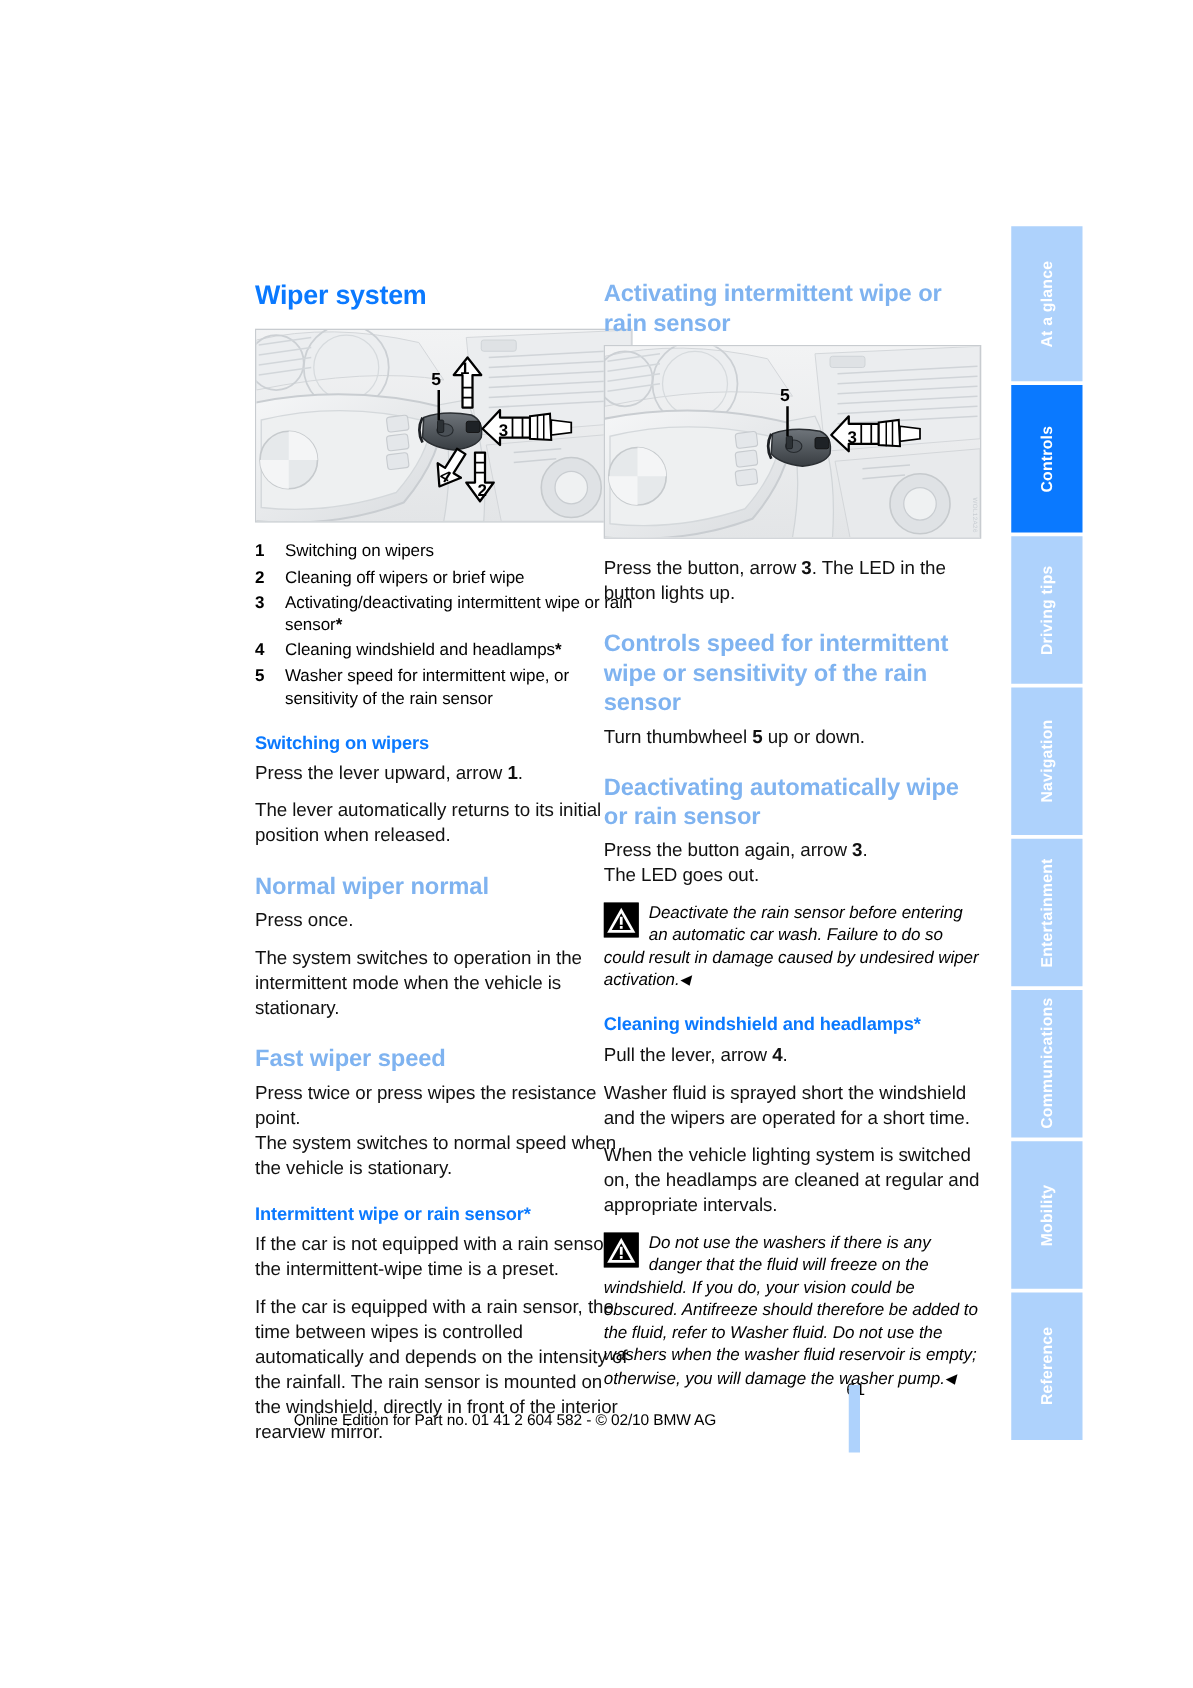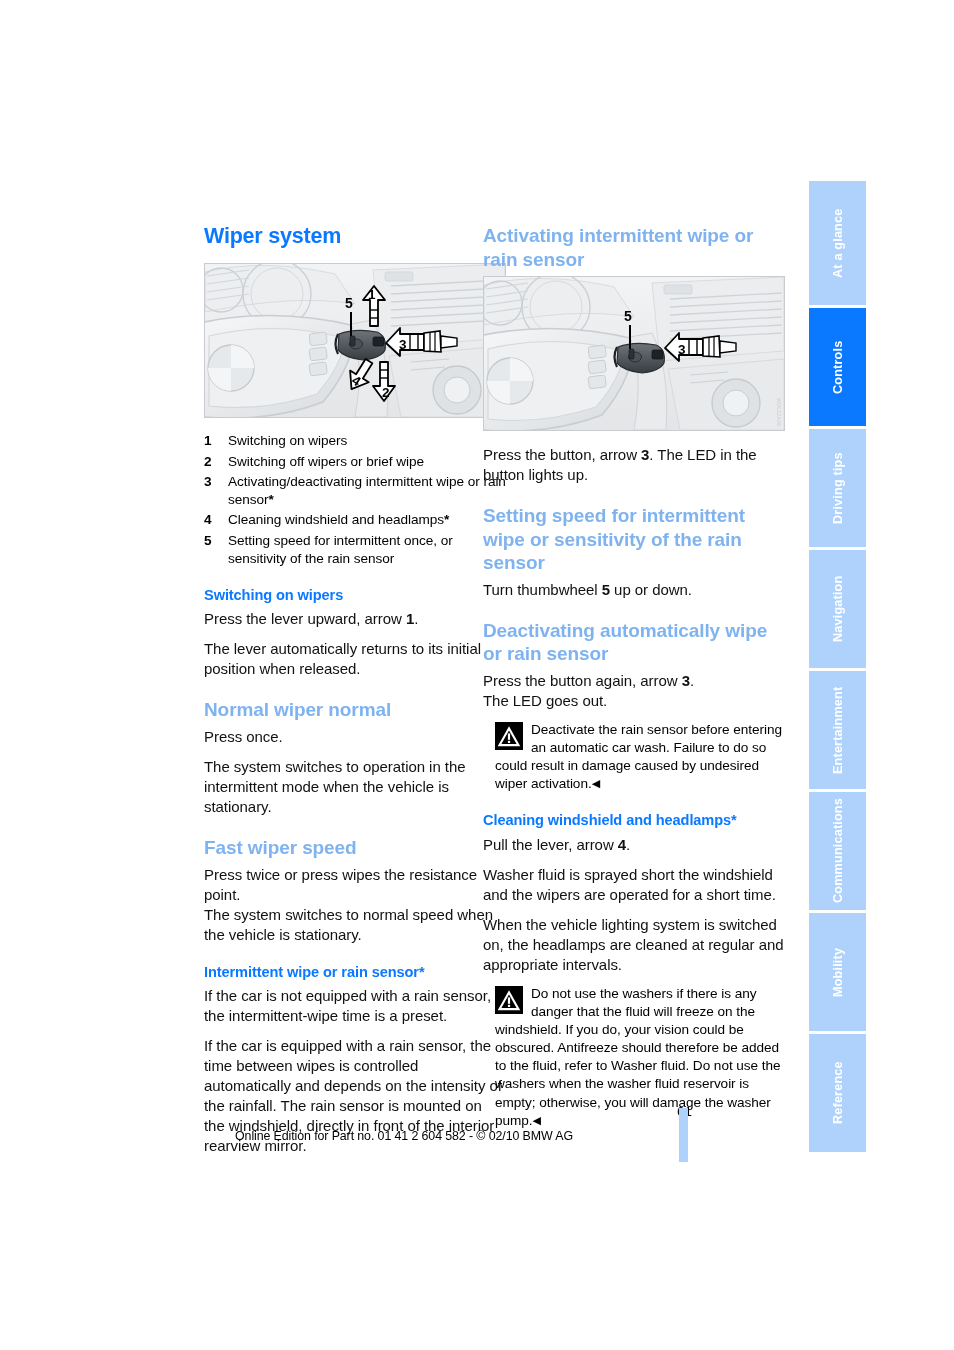--- a/index.html
+++ b/index.html
@@ -116,22 +116,23 @@
     color: #c9ced3;
     writing-mode: vertical-rl;
     letter-spacing: 0.3px;
     font-family: "Liberation Sans", sans-serif;
   }
 
   
   .warn {
     font-size: 13.6px;
     line-height: 1.335;
-    margin: 0 0 10px 12px;
+    margin: 0 0 10px 0;
     letter-spacing: -0.05px;
+    font-style: italic;
   }
   .warn .wicon {
     float: left;
     width: 28px;
     height: 28px;
     background: #000;
     margin: 1px 8px 0 0;
     box-sizing: border-box;
     display: block;
   }
@@ -318,33 +319,33 @@
       <span class="fig-wm">WOL11A26</span>
     </div>
 
     <ul class="legend">
       <li>
         <span class="lnum">1</span>
         <span class="ltext">Switching on wipers</span>
       </li>
       <li>
         <span class="lnum">2</span>
-        <span class="ltext">Switching off wipers or brief wipe</span>
+        <span class="ltext">Cleaning off wipers or brief wipe</span>
       </li>
       <li>
         <span class="lnum">3</span>
         <span class="ltext"><span>Activating/deactivating intermittent wipe or rain sensor</span><sup class="star">*</sup></span>
       </li>
       <li>
         <span class="lnum">4</span>
         <span class="ltext"><span>Cleaning windshield and headlamps</span><sup class="star">*</sup></span>
       </li>
       <li>
         <span class="lnum">5</span>
-        <span class="ltext">Setting speed for intermittent once, or sensitivity of the rain sensor</span>
+        <span class="ltext">Washer speed for intermittent wipe, or sensitivity of the rain sensor</span>
       </li>
     </ul>
 
     <h2 class="h2">Switching on wipers</h2>
     <p class="body">Press the lever upward, arrow <b class="num">1</b>.</p>
     <p class="body">The lever automatically returns to its initial position when released.</p>
 
     <h3 class="h3">Normal wiper normal</h3>
     <p class="body">Press once.</p>
     <p class="body">The system switches to operation in the intermittent mode when the vehicle is stationary.</p>
@@ -435,21 +436,21 @@
           <line x1="225" y1="60" x2="225" y2="80" stroke="#000" stroke-width="1.2"></line>
           <line x1="230" y1="60" x2="230" y2="80" stroke="#000" stroke-width="1.2"></line>
           <path d="M236 64 L252 66 L252 74 L236 76 Z" fill="#ffffff" stroke="#000" stroke-width="1.4"></path>
         </g>
       </svg>
       <span class="fig-wm">WOL12A26</span>
     </div>
 
     <p class="body">Press the button, arrow <b class="num">3</b>. The LED in the button lights up.</p>
 
-    <h3 class="h3">Setting speed for intermittent wipe or sensitivity of the rain sensor</h3>
+    <h3 class="h3">Controls speed for intermittent wipe or sensitivity of the rain sensor</h3>
     <p class="body">Turn thumbwheel <b class="num">5</b> up or down.</p>
 
     <h3 class="h3">Deactivating automatically wipe or rain sensor</h3>
     <p class="body tight">Press the button again, arrow <b class="num">3</b>.</p>
     <p class="body">The LED goes out.</p>
 
     <div class="warn">
       <span class="wicon">
         <svg width="28" height="28" viewBox="0 0 28 28" xmlns="http://www.w3.org/2000/svg">
           <rect x="0" y="0" width="28" height="28" fill="#000000"></rect>

